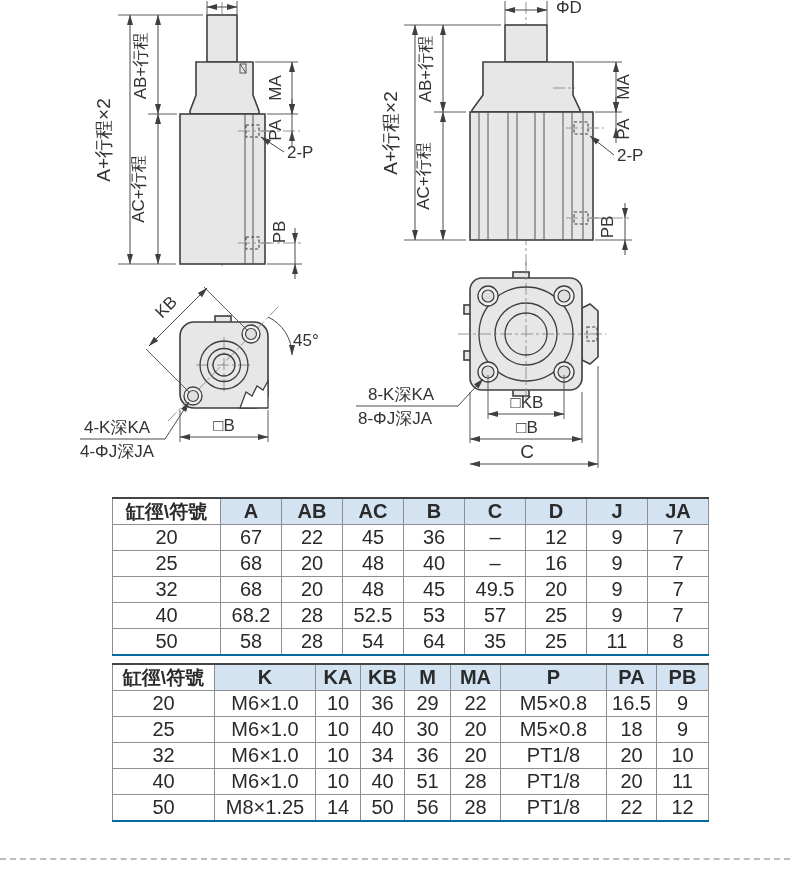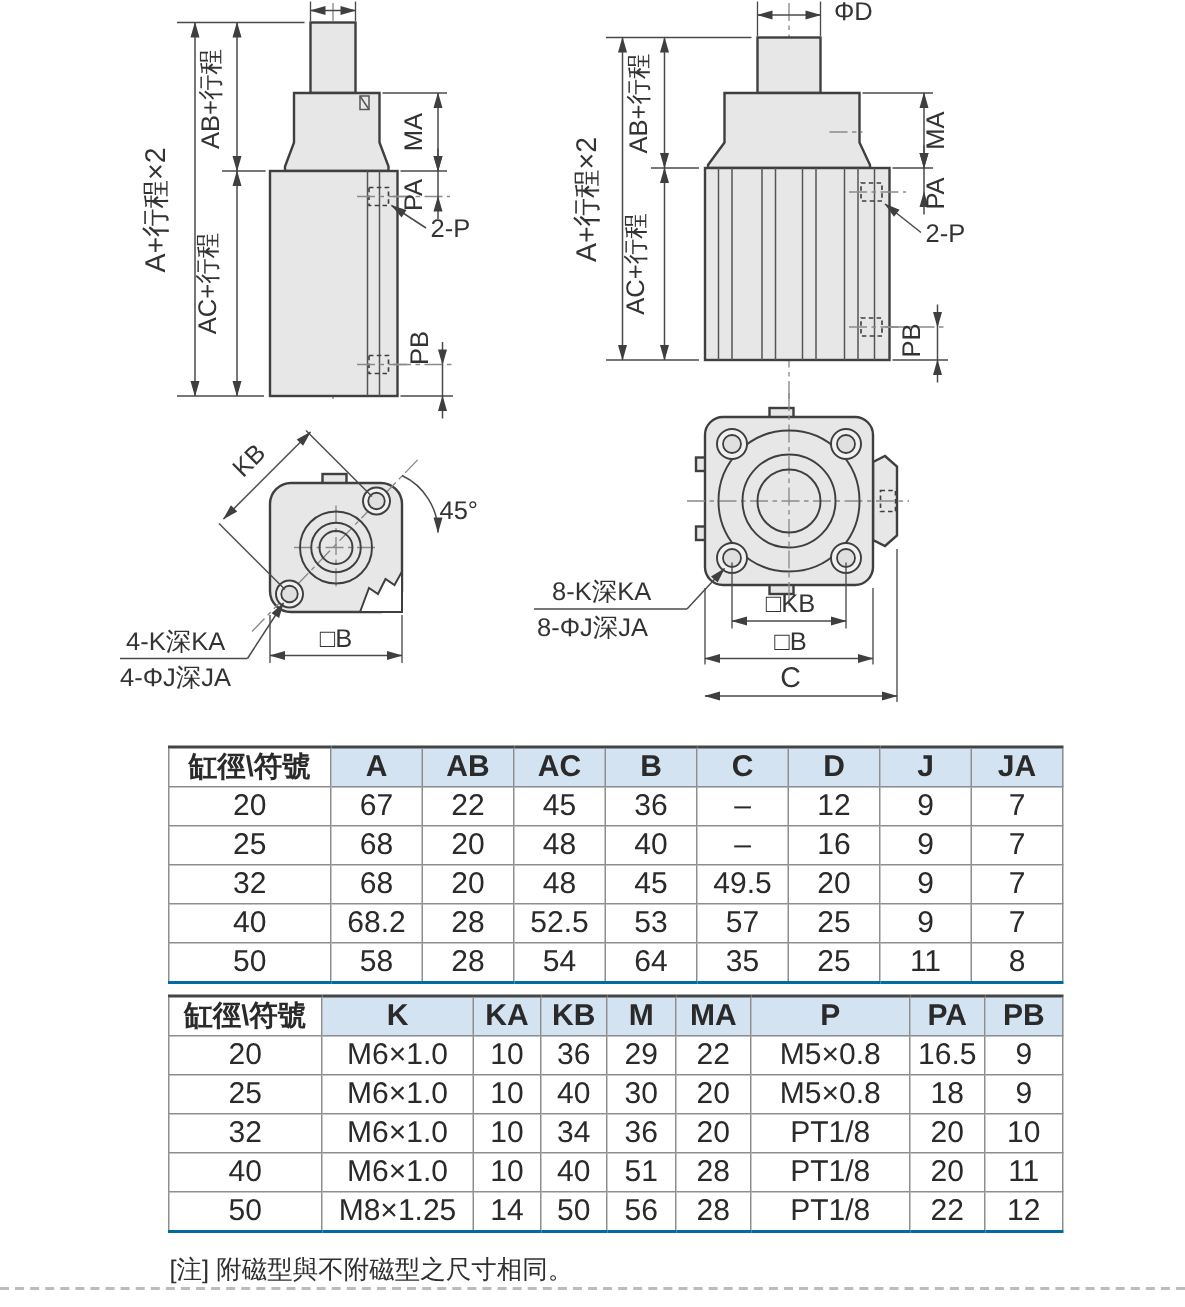--- a/index.html
+++ b/index.html
@@ -387,15 +387,14 @@
           <td>50</td>
           <td>56</td>
           <td>28</td>
           <td>PT1/8</td>
           <td>22</td>
           <td>12</td>
         </tr>
       </tbody>
     </table>
 
-  <div class="note">[注] 附磁型與不附磁型之尺寸相同。</div>
   <div class="bottom-dash"></div>
 </div>
 
 </body></html>

